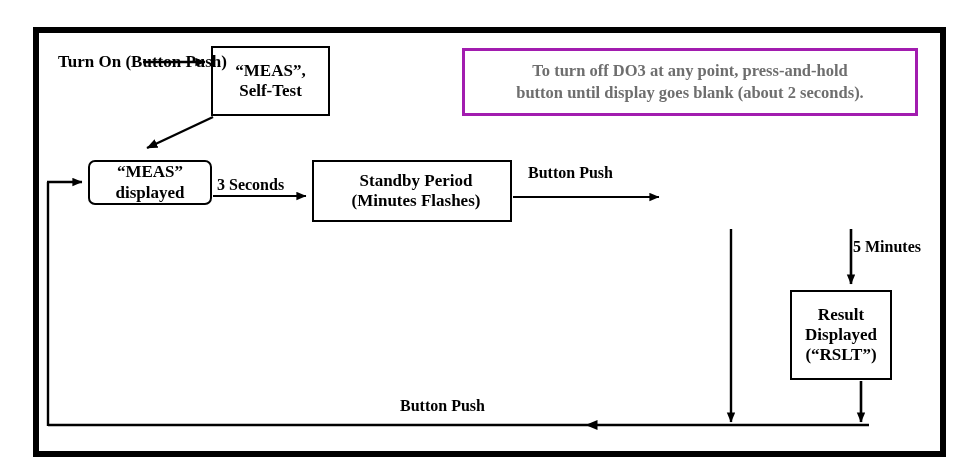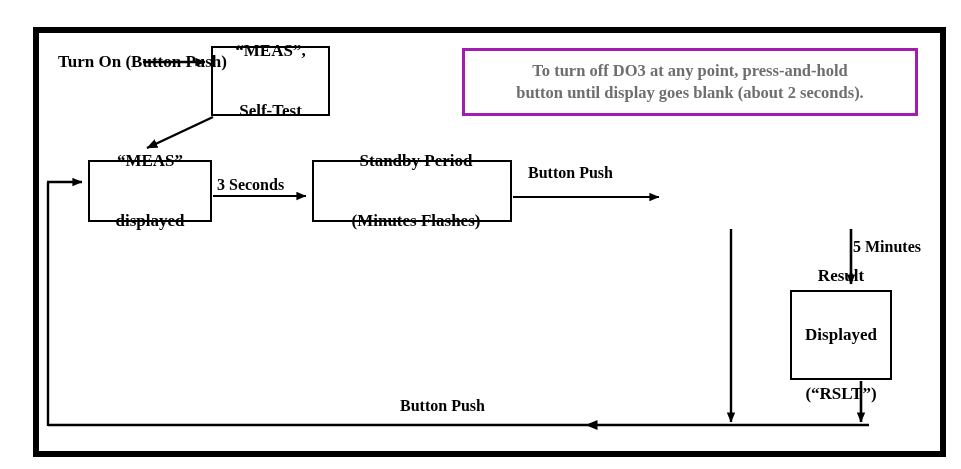--- a/index.html
+++ b/index.html
@@ -41,26 +41,25 @@
     display: flex;
     flex-direction: column;
     align-items: center;
     justify-content: center;
     text-align: center;
     color: #000000;
     font-weight: bold;
     font-family: "Liberation Serif", serif;
     line-height: 1.18;
     z-index: 6;
-    gap: 39px;
   }
   .node .ln { display: block; white-space: nowrap; }
 
   #node-selftest { left: 211px; top: 46px;  width: 119px; height: 70px; font-size: 17px; }
-  #node-meas     { left: 88px;  top: 160px; width: 124px; height: 62px; font-size: 17px; }
+  #node-meas     { left: 88px;  top: 160px; width: 124px; height: 45px; font-size: 17px; border-radius: 7px; }
   #node-standby  { left: 312px; top: 160px; width: 200px; height: 62px; font-size: 17px; padding-left: 8px; }
   #node-measure  { left: 665px; top: 166px; width: 250px; height: 62px; font-size: 17px; }
   #node-result   { left: 790px; top: 290px; width: 102px; height: 90px; font-size: 17px; }
 
   
   #note-box {
     position: absolute;
     left: 462px;
     top: 48px;
     width: 456px;

